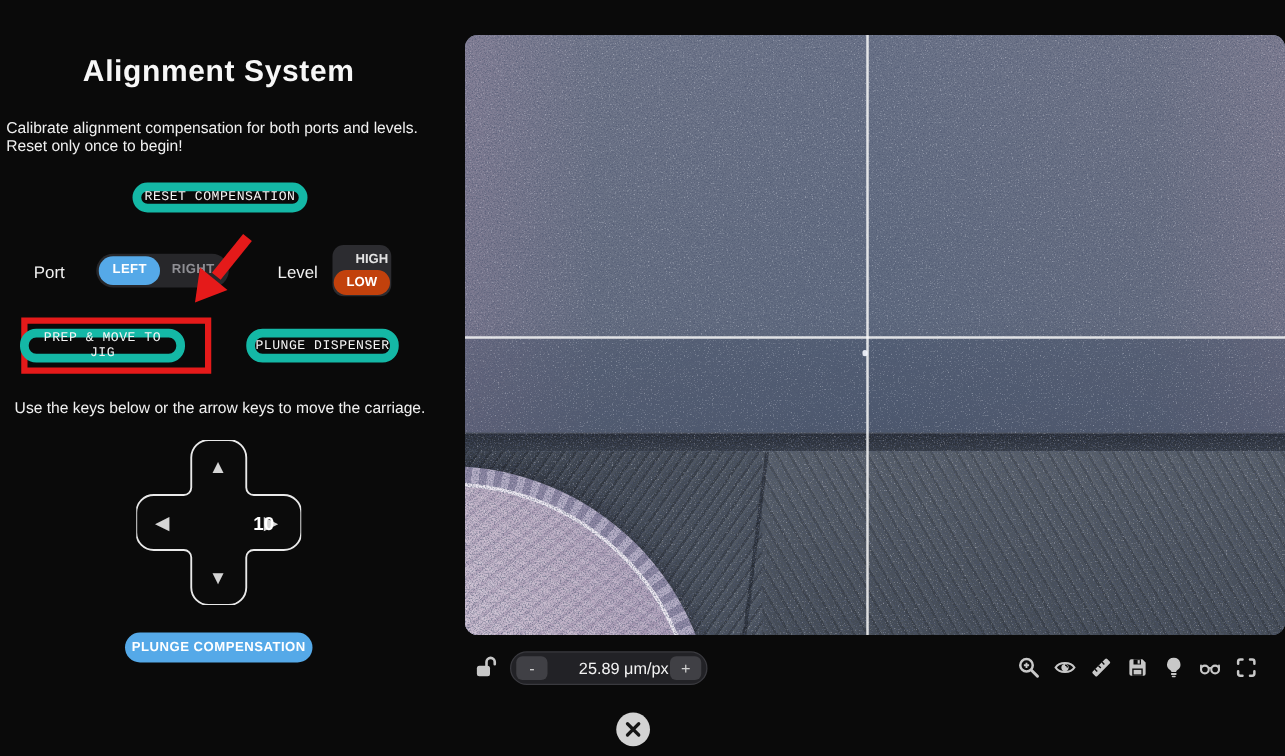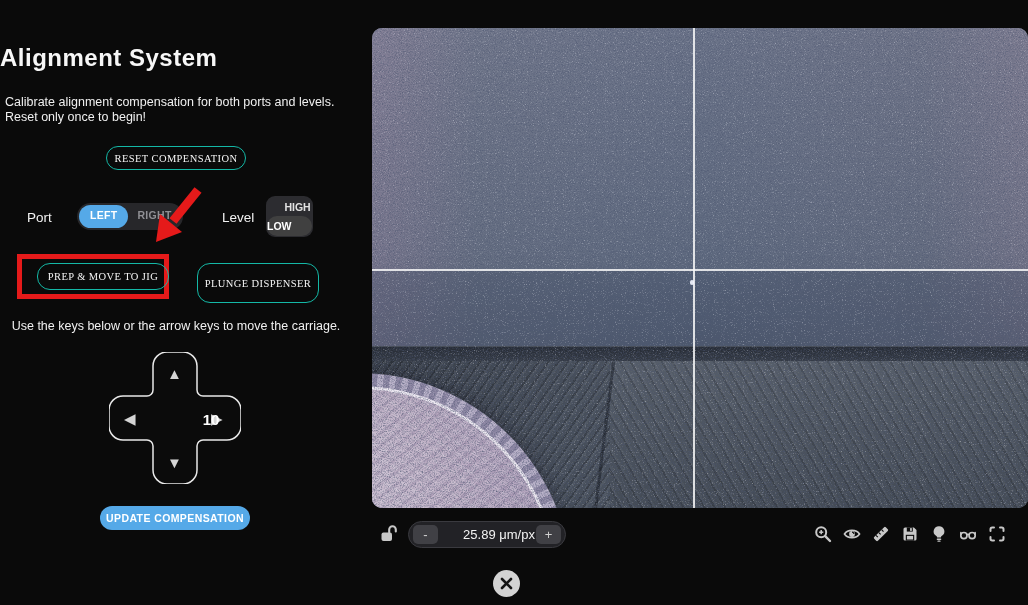--- a/index.html
+++ b/index.html
@@ -1,53 +1,53 @@
 <!DOCTYPE html>
 <html><head>
 <meta charset="utf-8">
 <style>
   * { margin:0; padding:0; box-sizing:border-box; }
   html,body { width:1028px; height:605px; overflow:hidden; background:#0a0a0a;
               font-family:"Liberation Sans", sans-serif; }
   #stage { position:relative; width:1028px; height:605px; background:#0a0a0a; color:#f2f2f2; }
 
   
-  .title { position:absolute; left:0; top:44px; width:350px; text-align:left;
+  .title { position:absolute; left:0; top:44px; width:350px; text-align:center;
            font-size:24px; font-weight:bold; letter-spacing:.5px; color:#f7f7f7; }
   .desc { position:absolute; left:5px; top:95px; width:340px; text-align:left;
           font-size:12.5px; line-height:15px; color:#f0f0f0; }
-  .btn-outline { position:absolute; background:transparent; border:1px solid #14b8a6;
+  .btn-outline { position:absolute; background:transparent; border:7px solid #14b8a6;
                  border-radius:13px; color:#f5f5f5; font-size:10.5px; letter-spacing:.4px;
-                 font-family:Liberation Serif, serif; display:flex; align-items:center;
+                 font-family:Liberation Mono, monospace; display:flex; align-items:center;
                  justify-content:center; cursor:pointer; }
   #reset-btn { left:106px; top:146px; width:140px; height:24px; }
 
   .field-label { position:absolute; font-size:13.5px; color:#f2f2f2; }
   #port-label { left:27px; top:210px; }
   #level-label { left:222px; top:210px; }
 
   #port-toggle { position:absolute; left:77px; top:203px; height:27px; background:#27272a;
                  border-radius:14px; display:flex; padding:2px; }
   .pill-on { background:#55a9e8; color:#fff; border-radius:12px; padding:4px 11px;
              font-size:10.5px; font-weight:bold; letter-spacing:.3px; cursor:pointer; }
   .pill-off { color:#8f8f94; padding:4px 9px; font-size:10.5px; font-weight:bold;
               letter-spacing:.3px; cursor:pointer; }
 
   #level-toggle { position:absolute; left:266px; top:196px; width:47px; background:#2c2c30;
                   border-radius:9px; display:flex; flex-direction:column; padding:1px; }
   .vpill-off { color:#e2e2e2; font-size:10.5px; font-weight:bold; text-align:center;
                padding:4px 0 3px 16px; cursor:pointer; }
-  .vpill-on { background:#404040; color:#fff; font-size:10.5px; font-weight:bold;
-              border-radius:10px; padding:4px 0; cursor:pointer; }
+  .vpill-on { background:#c2410c; color:#fff; font-size:10.5px; font-weight:bold;
+              text-align:center; border-radius:10px; padding:4px 0; cursor:pointer; }
 
   #red-arrow { position:absolute; left:146px; top:186px; }
   #red-rect { position:absolute; left:17px; top:254px; width:152px; height:45px;
               border:5px solid #e51a1a; }
-  #prep-btn { left:37px; top:263px; width:132px; height:27px; }
-  #plunge-btn { left:197px; top:263px; width:122px; height:40px; }
+  #prep-btn { left:16px; top:263px; width:132px; height:27px; }
+  #plunge-btn { left:197px; top:263px; width:122px; height:27px; }
 
   .hint { position:absolute; left:0; top:319px; width:352px; text-align:center;
           font-size:12.5px; color:#f0f0f0; }
 
   #dpad { position:absolute; left:109px; top:352px; width:132px; height:132px; }
   #dpad svg.cross { position:absolute; left:0; top:0; }
   .dpad-arrow { position:absolute; color:#d5d5d5; font-size:15px; line-height:1;
                 cursor:pointer; user-select:none; }
   #dpad-up    { left:58px; top:14px; }
   #dpad-down  { left:58px; top:103px; }
@@ -162,21 +162,21 @@
                a14 14 0 0 1 -14 14 h-16 a14 14 0 0 1 -14 -14 v-24 a6 6 0 0 0 -6 -6 h-24
                a14 14 0 0 1 -14 -14 v-16 a14 14 0 0 1 14 -14 h24 a6 6 0 0 0 6 -6 z" fill="#0b0b0b" stroke="#e9e9e9" stroke-width="1.5"></path>
     </svg>
     <span class="dpad-arrow" id="dpad-up">▲</span>
     <span class="dpad-arrow" id="dpad-down">▼</span>
     <span class="dpad-arrow" id="dpad-left">◀</span>
     <span class="dpad-arrow" id="dpad-right">▶</span>
     <span id="dpad-step">10</span>
   </div>
 
-  <button id="update-btn">UPDATE COMPENSATION</button>
+  <button id="update-btn">PLUNGE COMPENSATION</button>
 
   <div id="camera">
     <div class="cam-top"></div>
     <div class="cam-mid-shade"></div>
     <div class="cam-band"></div>
     <div class="cam-bottom">
       <div class="hatch-left"></div>
       <div class="hatch-right"></div>
     </div>
     <div class="cam-seam"></div>

